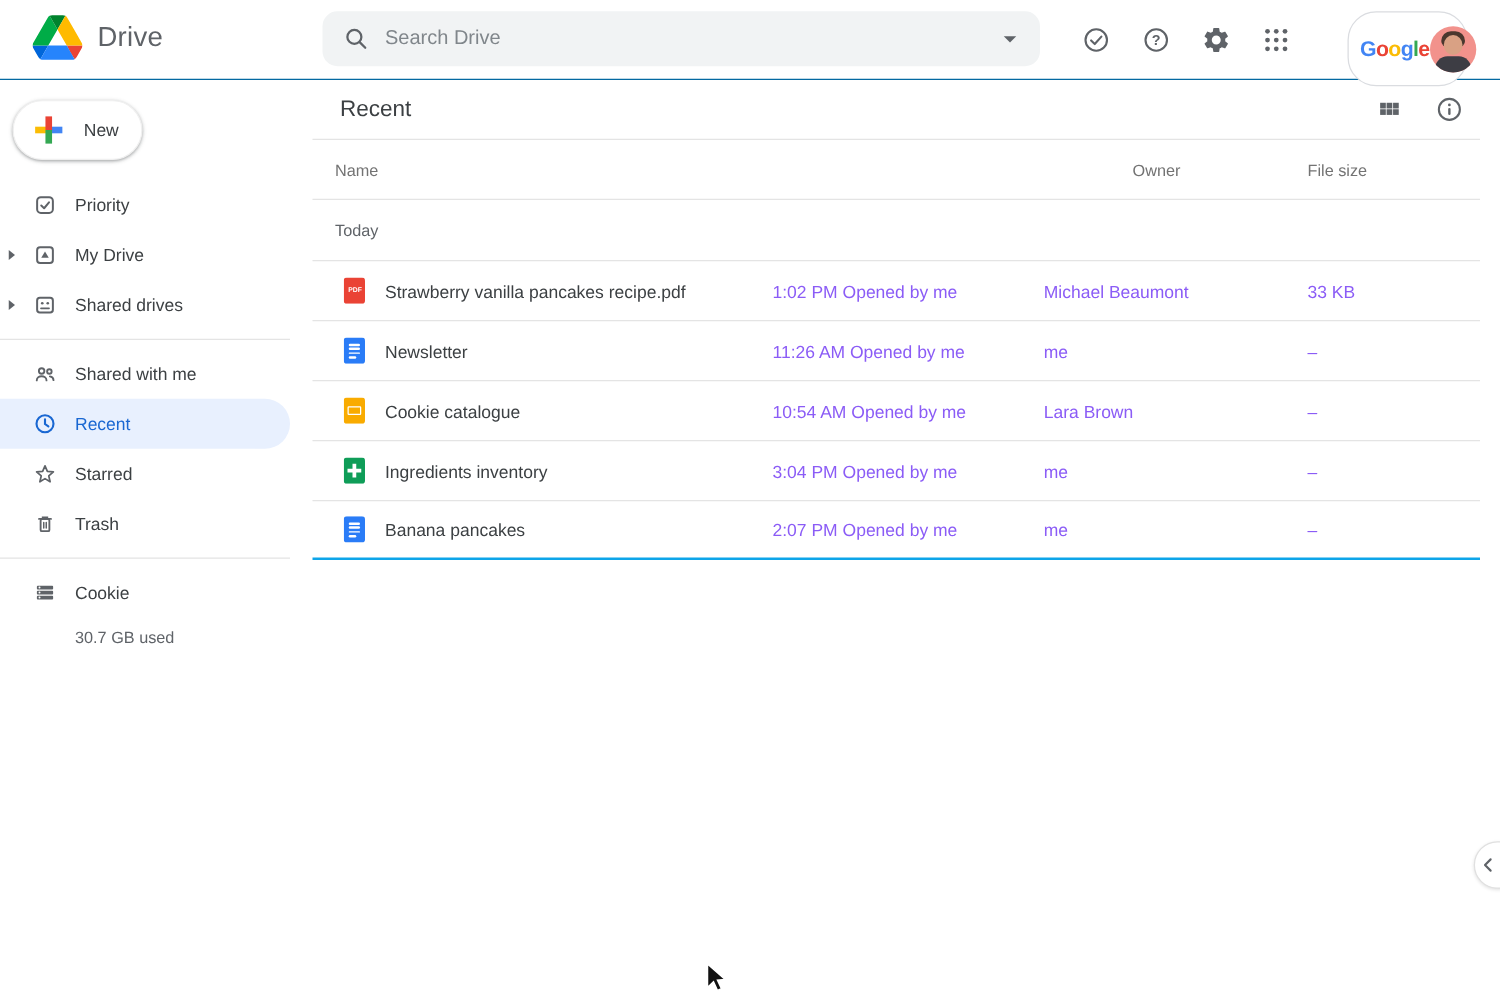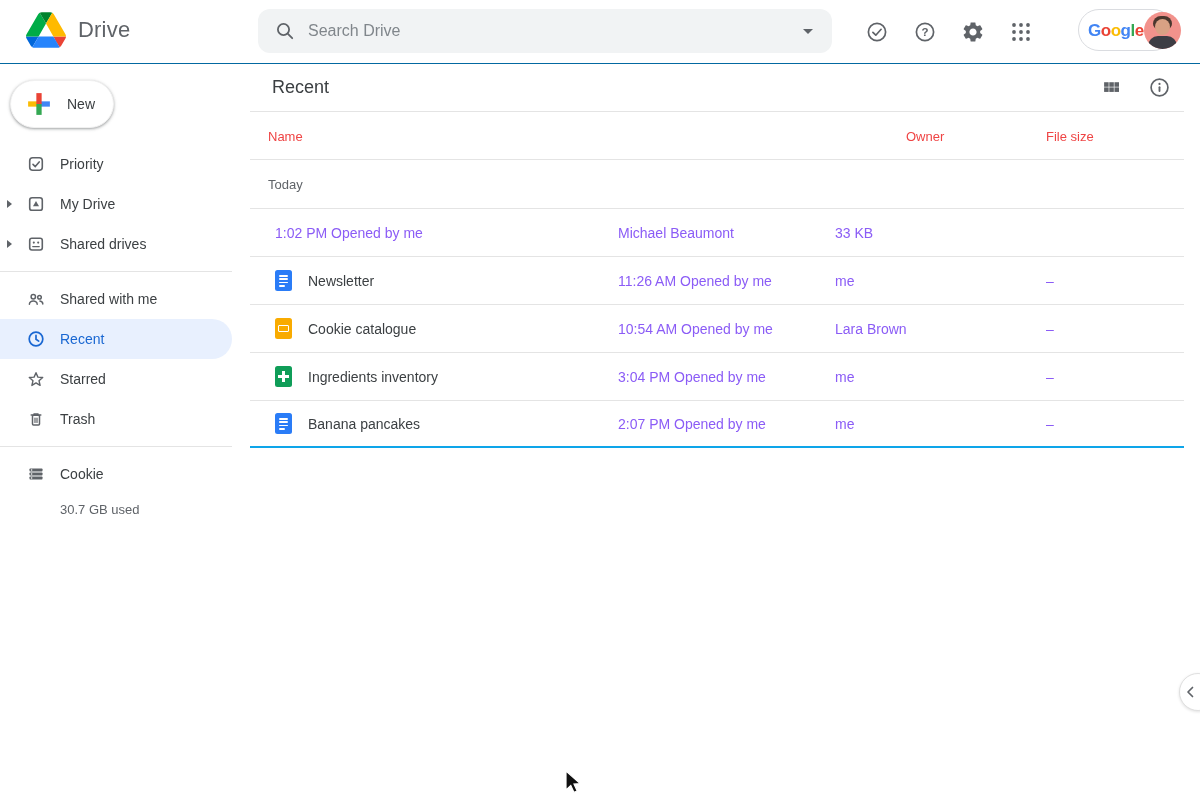--- a/index.html
+++ b/index.html
@@ -18,21 +18,21 @@
   .searchbar .search-glyph { margin-left:17px; display:flex; }
   .searchbar input { flex:1; border:none; outline:none; background:transparent;
                      font-family:inherit; font-size:16px; color:#3c4043; margin-left:13px; }
   .searchbar input::placeholder { color:#80868b; opacity:1; }
   .search-caret { width:0; height:0; border-left:5px solid transparent; border-right:5px solid transparent;
                   border-top:5.5px solid #5f6368; margin-right:19px; cursor:pointer; }
 
   .top-actions { position:absolute; left:865px; top:20px; display:flex; gap:24px; }
   .top-icon-btn { width:24px; height:24px; display:flex; align-items:center; justify-content:center; cursor:pointer; }
 
-  .account-badge { position:absolute; left:1078px; top:9px; width:96px; height:42px; background:#fff;
+  .account-badge { position:absolute; left:1078px; top:9px; width:96px; height:60px; background:#fff;
                    border:1px solid #dadce0; border-radius:23px; display:flex; align-items:center;
                    justify-content:space-between; padding:0 4px 0 9px; cursor:pointer; }
   .google-logo { font-size:17px; font-weight:bold; letter-spacing:-.5px; line-height:1; }
   .avatar { position:relative; width:37px; height:37px; border-radius:50%; background:#f2928c; overflow:hidden; flex:none; }
   .avatar .av-hair { position:absolute; left:9px; top:4px; width:19px; height:13px; border-radius:9px 9px 6px 6px; background:#4a372e; }
   .avatar .av-face { position:absolute; left:11px; top:7px; width:15px; height:16px; border-radius:50%; background:#d9a184; }
   .avatar .av-body { position:absolute; left:4px; top:24px; width:29px; height:18px; border-radius:10px 10px 0 0; background:#3d3d44; }
 
   
   .sidebar { position:absolute; left:0; top:64px; width:240px; bottom:0; background:#fff; }
@@ -59,21 +59,21 @@
   
   .main { position:absolute; left:240px; top:64px; right:0; bottom:0; background:#fff; }
   .toolbar { position:relative; height:48px; margin:0 16px 0 10px; border-bottom:1px solid #e4e4e4;
              display:flex; align-items:center; }
   .page-title { font-size:18px; color:#3c4043; margin-left:22px; }
   .toolbar-actions { position:absolute; right:14px; display:flex; gap:26px; }
   .toolbar-actions .top-icon-btn { width:22px; height:22px; }
 
   .cols-header { position:relative; height:48px; margin:0 16px 0 10px; border-bottom:1px solid #e4e4e4; }
   .col-label { position:absolute; top:0; height:48px; display:flex; align-items:center;
-               font-size:13px; font-weight:500; color:#ef4444; cursor:pointer; }
+               font-size:13px; font-weight:500; color:#737373; cursor:pointer; }
   .col-name { left:18px; } .col-owner { left:656px; } .col-size { left:796px; }
 
   .section-row { height:48px; margin:0 16px 0 10px; display:flex; align-items:center; }
   .section-label { margin-left:18px; font-size:13px; font-weight:500; color:#5f6368; }
 
   .file-row { height:48px; margin:0 16px 0 10px; border-top:1px solid #e4e4e4;
               display:grid; grid-template-columns:343px 217px 211px 1fr; align-items:center;
               padding-left:25px; cursor:pointer; }
   .file-row:last-child { border-bottom:2px solid #0ea5e9; }
   .name-cell { display:flex; align-items:center; gap:16px; overflow:hidden; }
@@ -327,20 +327,26 @@
       <span class="col-label col-owner">Owner</span>
       <span class="col-label col-size">File size</span>
     </div>
 
     <div class="section-row">
       <span class="section-label">Today</span>
     </div>
 
     <div id="file-list">
     <div class="file-row">
+      <span class="name-cell">
+        <span class="ficon ficon-pdf">
+              <span class="pdf-label">PDF</span>
+            </span>
+        <span class="file-name">Strawberry vanilla pancakes recipe.pdf</span>
+      </span>
       <span class="meta-cell">1:02 PM Opened by me</span>
       <span class="meta-cell">Michael Beaumont</span>
       <span class="meta-cell">33 KB</span>
     </div>
 
     <div class="file-row">
       <span class="name-cell">
         <span class="ficon ficon-doc">
               <i class="dline l1"></i>
               <i class="l2 dline"></i>

